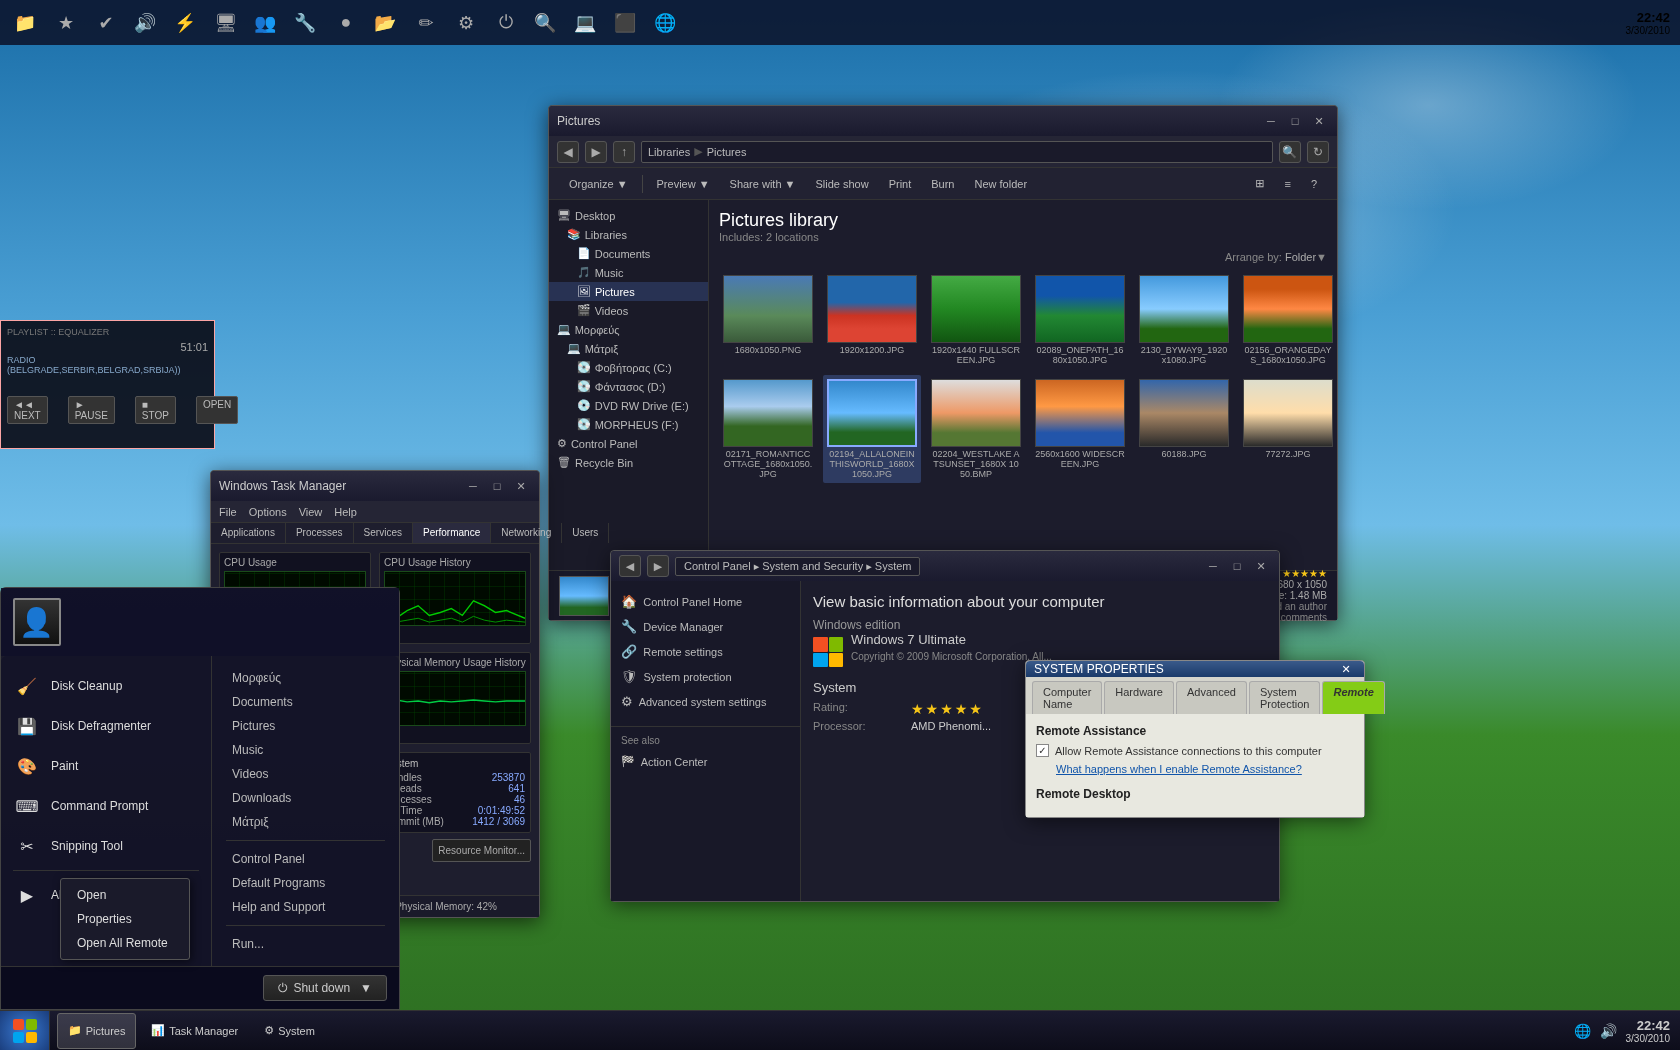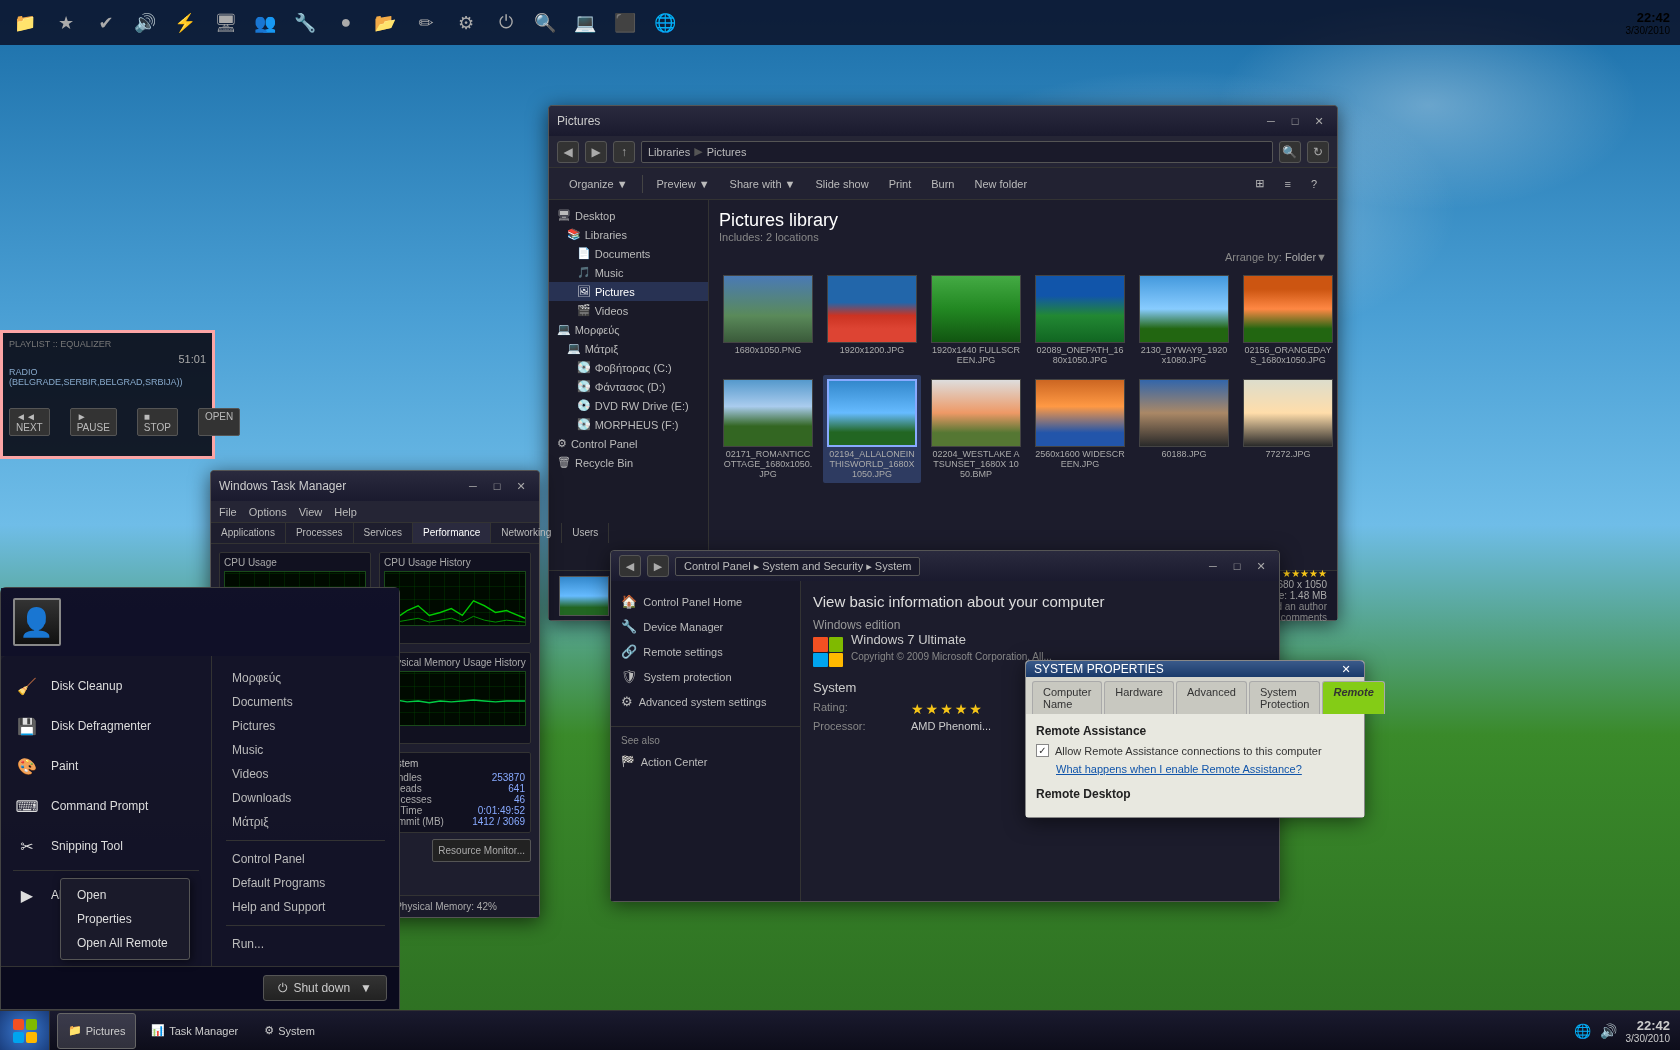--- a/index.html
+++ b/index.html
@@ -541,25 +541,25 @@
     .cp-info-label { font-size: 11px; color: #888; width: 90px; }
     .cp-info-val { font-size: 11px; color: #ccc; flex: 1; }
     .cp-rating-stars { display: flex; gap: 2px; }
     .rating-star { color: #f5c518; font-size: 14px; }
     .win-logo-sm { display: grid; grid-template-columns: 1fr 1fr; gap: 1px; width: 30px; height: 30px; }
     .wl-q { border-radius: 1px; }
 
     
     .audio-player {
       position: absolute;
-      top: 330px; left: 0;
+      top: 320px; left: 0;
       width: 215px;
       height: 129px;
       background: rgba(10,10,20,0.9);
-      border: 3px solid #fca5a5;
+      border: 1px solid #fca5a5;
       z-index: 150;
       padding: 6px;
       font-size: 10px; color: #aaa;
     }
     .ap-header { color: #777; font-size: 9px; margin-bottom: 4px; }
     .ap-time { color: #aaa; font-size: 11px; text-align: right; }
     .ap-station { color: #ccc; font-size: 10px; margin: 2px 0; }
     .ap-controls { display: flex; gap: 20px; margin-top: 21px; }
     .ap-btn { padding: 2px 6px; background: #333; border: 1px solid #555; color: #bbb; font-size: 10px; cursor: pointer; border-radius: 2px; }
 

